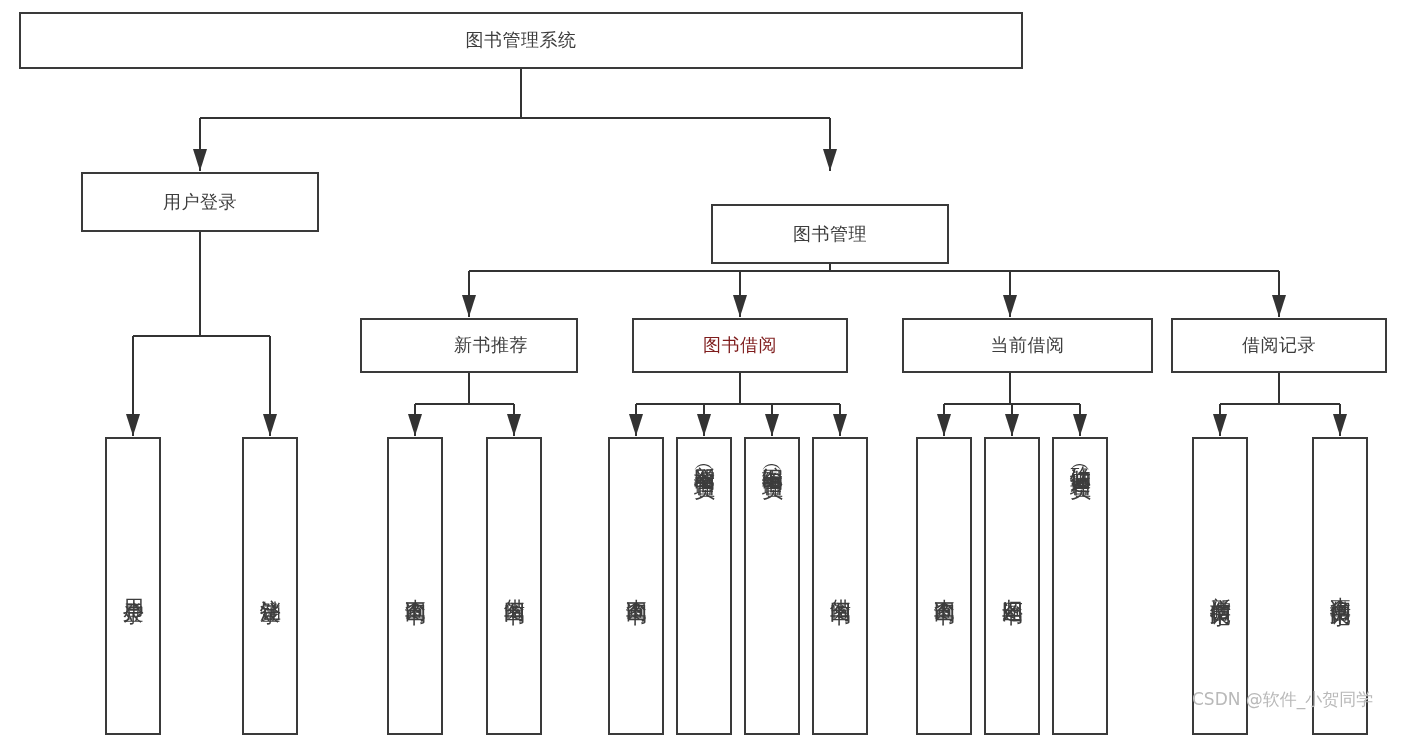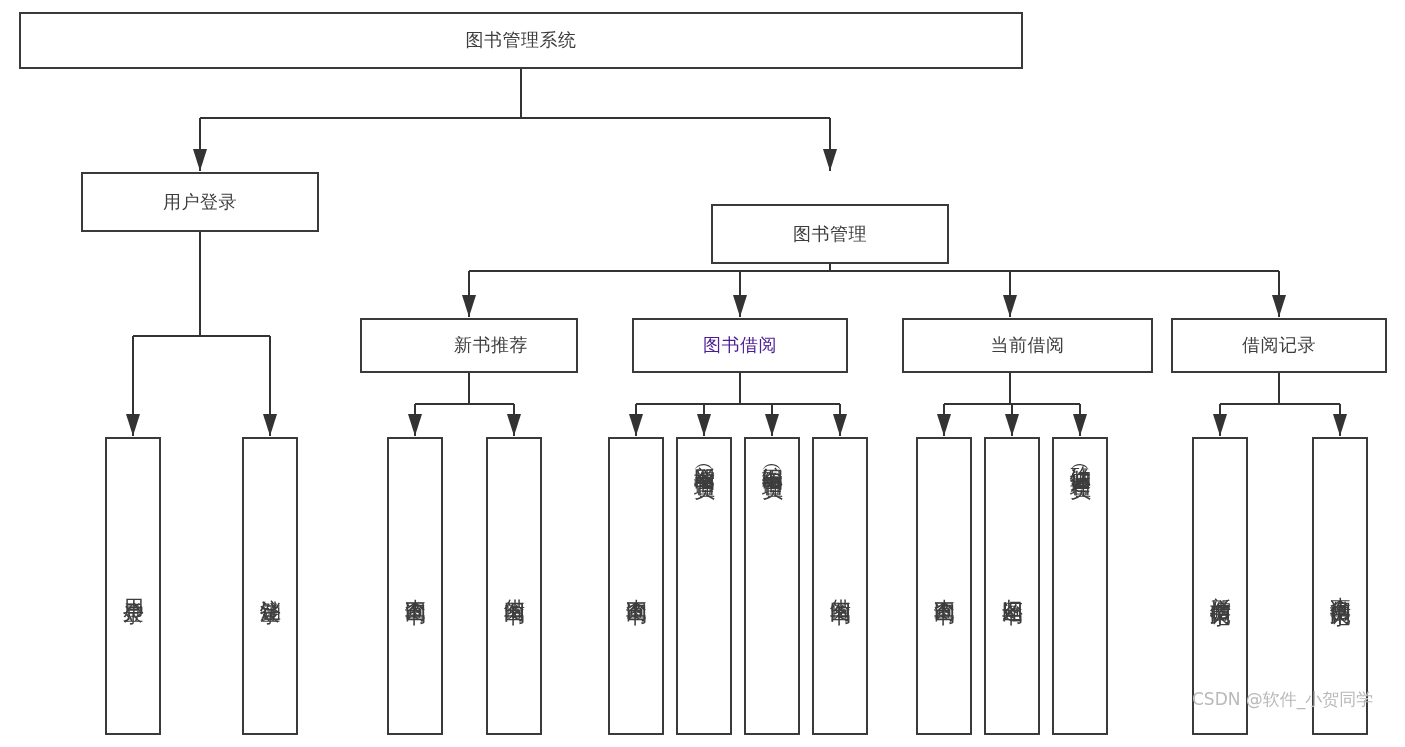--- a/index.html
+++ b/index.html
@@ -138,21 +138,21 @@
       <div class="node-box horizontal" style="left: 81px; top: 172px; width: 238px; height: 60px; border-color: rgb(58, 58, 58); background: rgb(255, 255, 255);">
         <span class="node-label" style="color: rgb(61, 61, 61);">用户登录</span>
       </div>
       <div class="node-box horizontal" style="left: 711px; top: 172px; width: 238px; height: 60px; border-color: rgb(58, 58, 58); background: rgb(255, 255, 255); margin-top: 32px;">
         <span class="node-label" style="color: rgb(61, 61, 61);">图书管理</span>
       </div>
       <div class="node-box horizontal" style="left: 360px; top: 318px; width: 218px; height: 55px; border-color: rgb(58, 58, 58); background: rgb(255, 255, 255); padding-left: 44px;">
         <span class="node-label" style="color: rgb(61, 61, 61);">新书推荐</span>
       </div>
       <div class="node-box horizontal" style="left: 632px; top: 318px; width: 216px; height: 55px; border-color: rgb(58, 58, 58); background: rgb(255, 255, 255);">
-        <span class="node-label" style="color: #4c1d95;">图书借阅</span>
+        <span class="node-label" style="color: #7f1d1d;">图书借阅</span>
       </div>
       <div class="node-box horizontal" style="left: 902px; top: 318px; width: 251px; height: 55px; border-color: rgb(58, 58, 58); background: rgb(255, 255, 255);">
         <span class="node-label" style="color: rgb(61, 61, 61);">当前借阅</span>
       </div>
       <div class="node-box horizontal" style="left: 1171px; top: 318px; width: 216px; height: 55px; border-color: rgb(58, 58, 58); background: rgb(255, 255, 255);">
         <span class="node-label" style="color: rgb(61, 61, 61);">借阅记录</span>
       </div>
       <div class="node-box vertical centered" style="left: 105px; top: 437px; width: 56px; height: 298px; border-color: rgb(58, 58, 58); background: rgb(255, 255, 255);">
         <span class="node-label" style="color: rgb(61, 61, 61);">用户登录</span>
       </div>

